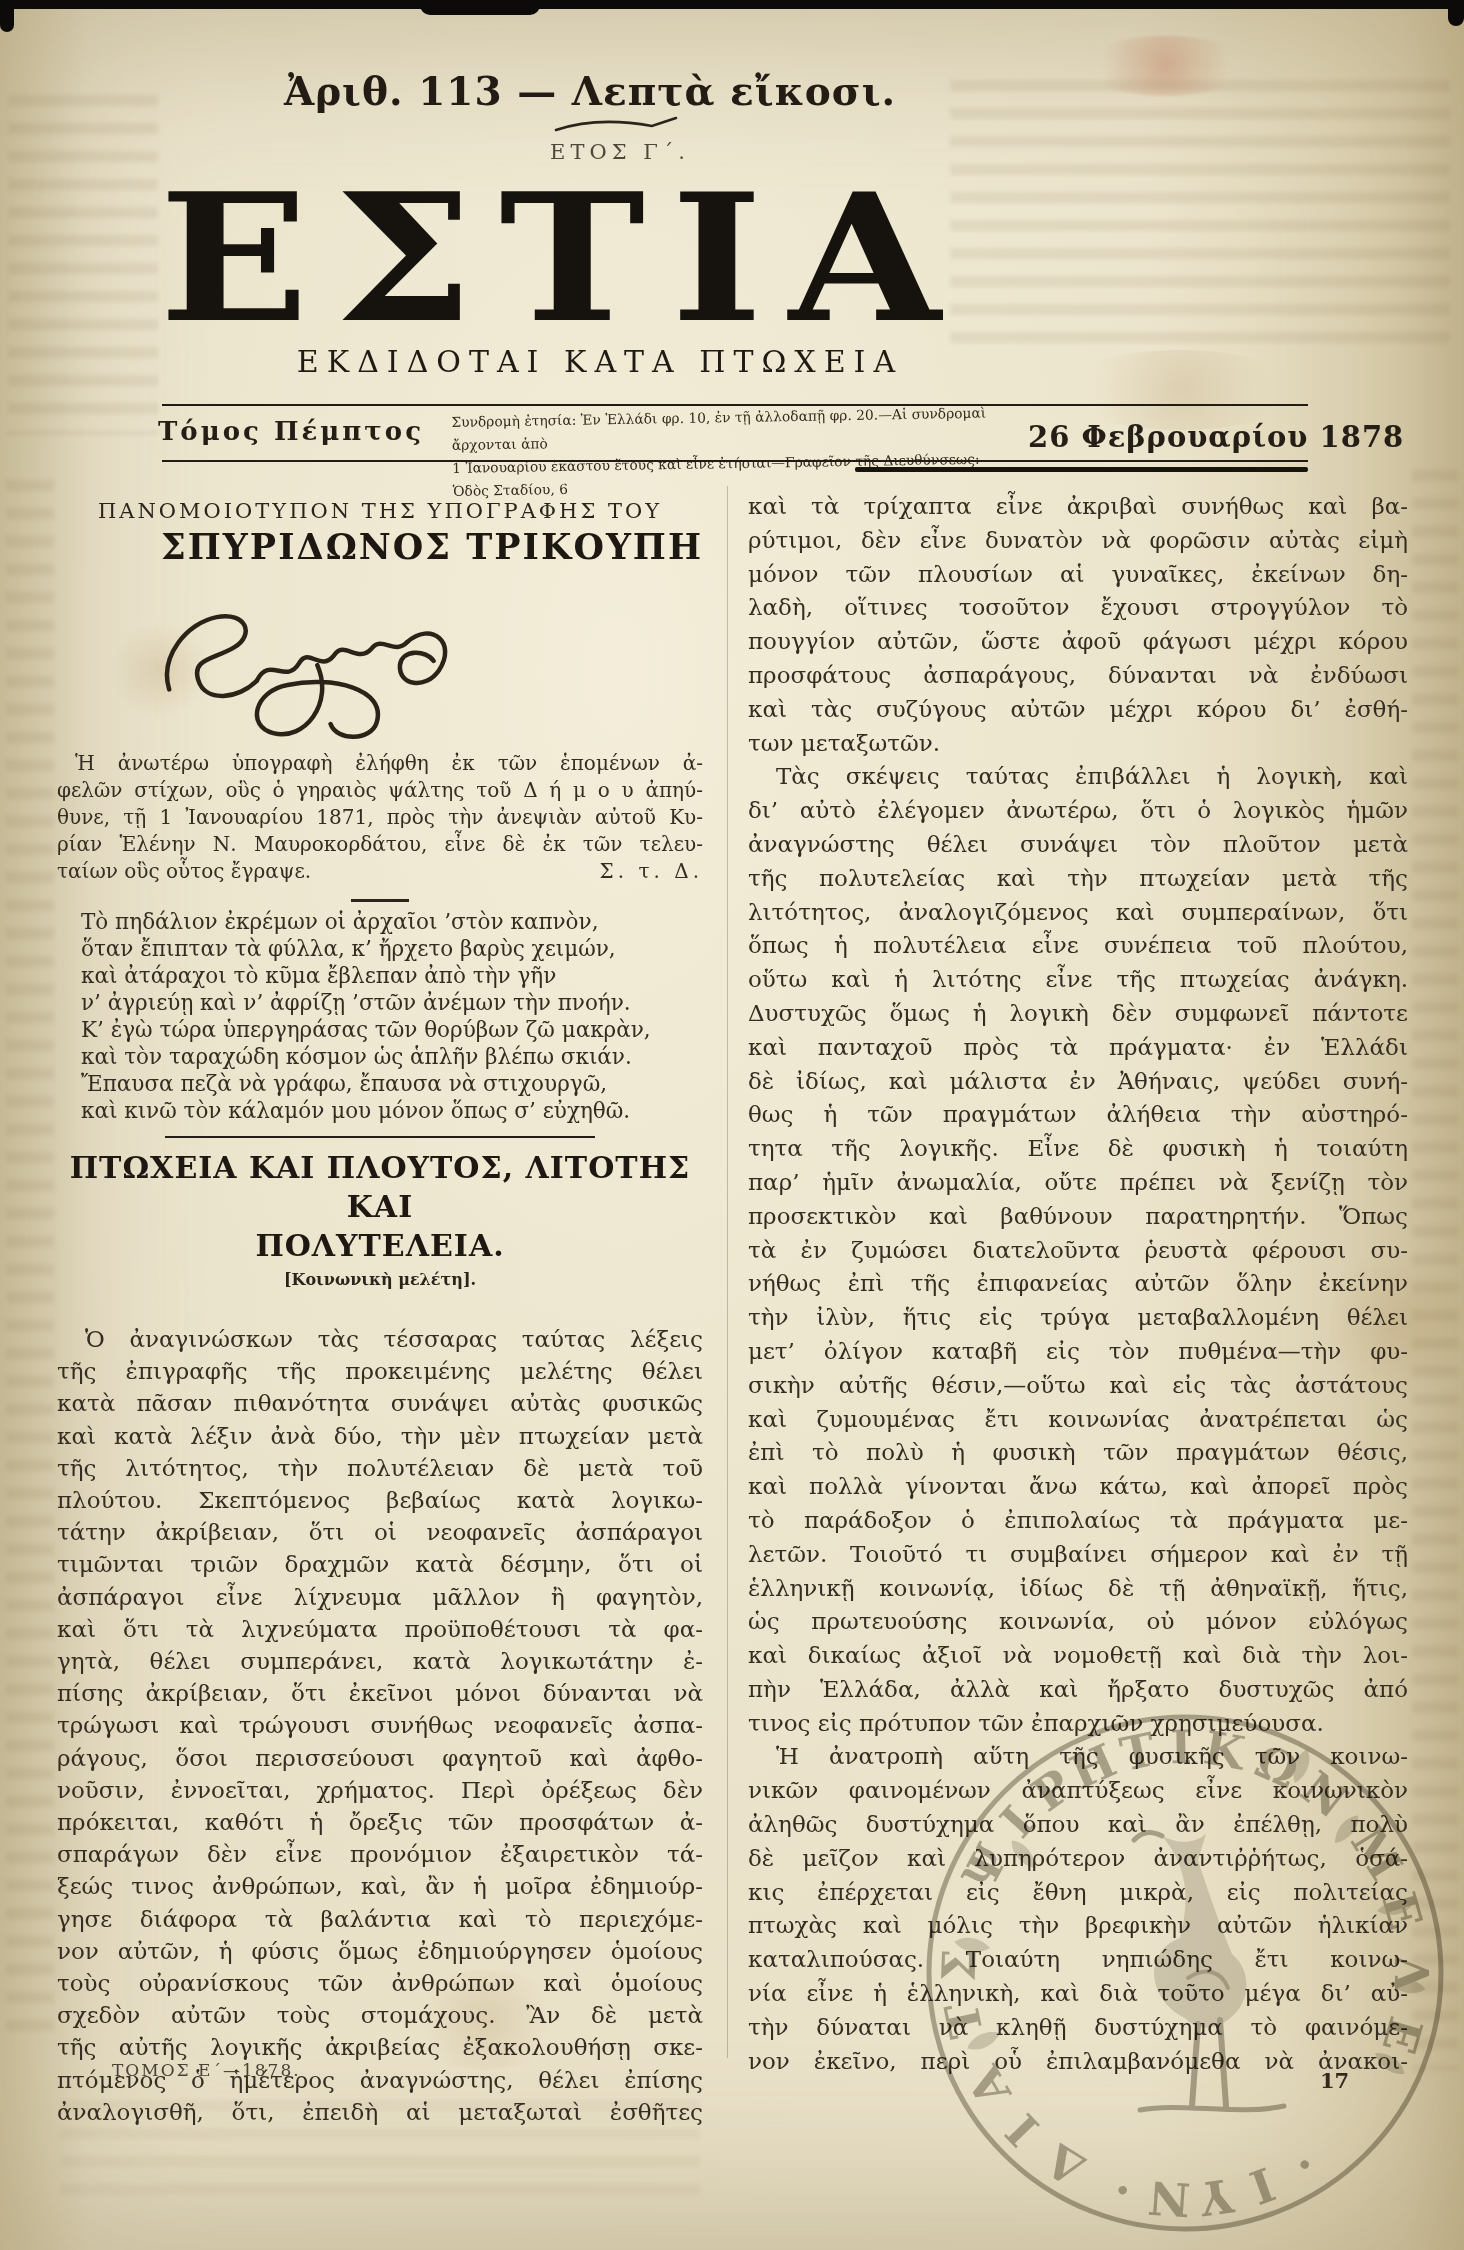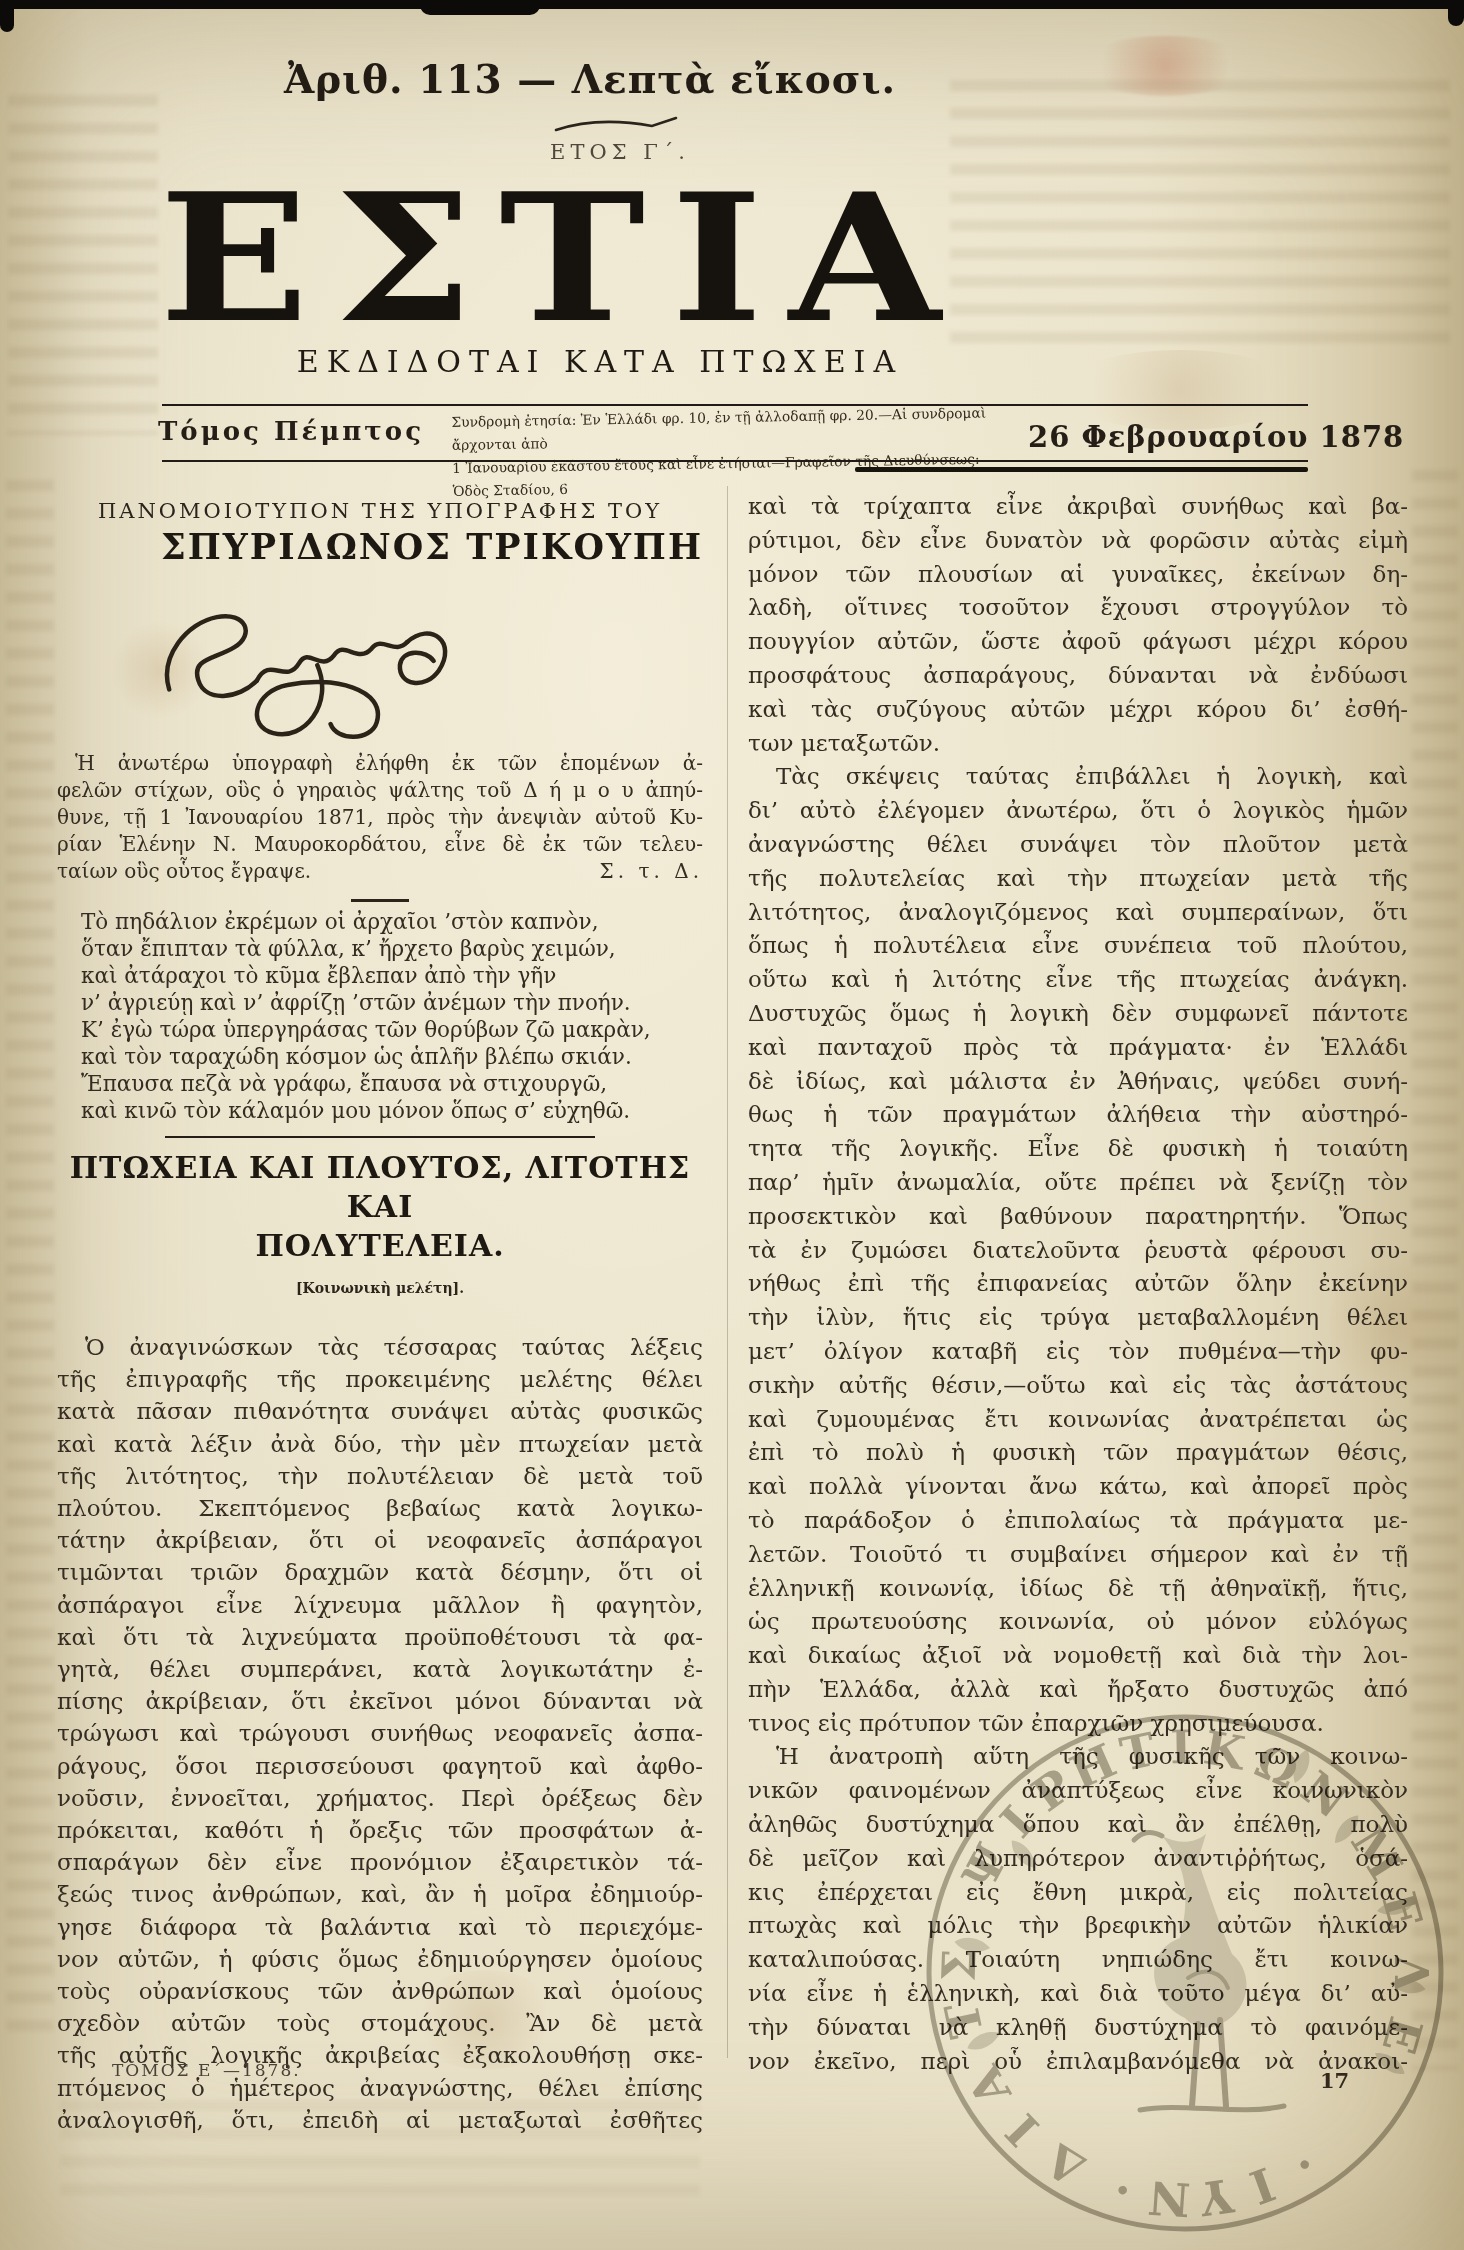--- a/index.html
+++ b/index.html
@@ -18,21 +18,21 @@
   .edge-blob{background:#0c0b09;border-radius:0 0 10px 10px;}
   .ghost{
     background:repeating-linear-gradient(180deg, rgba(125,102,58,.10) 0 11px, rgba(125,102,58,0) 11px 28px);
     filter:blur(2px);
   }
   .blot{border-radius:50%;background:radial-gradient(circle, rgba(152,108,48,.16), rgba(152,108,48,0) 70%);}
   .blot-red{border-radius:50%;background:radial-gradient(circle, rgba(178,84,52,.30), rgba(178,84,52,0) 70%);filter:blur(1px);}
   .col-divider{width:1px;background:rgba(70,58,42,.28);}
 
   
-  .issue-line{left:170px;top:56px;width:840px;text-align:center;font-size:39px;font-weight:bold;color:#221c15;letter-spacing:1px;}
+  .issue-line{left:170px;top:68px;width:840px;text-align:center;font-size:39px;font-weight:bold;color:#221c15;letter-spacing:1px;}
   .year-swash{left:552px;top:114px;}
   .year-line{left:510px;top:140px;width:220px;text-align:center;font-size:21px;letter-spacing:5px;color:rgba(45,36,26,.82);}
   .mast-title{
     left:100px;top:168px;width:900px;text-align:center;
     font-size:196px;font-weight:bold;letter-spacing:26px;line-height:200px;
     color:#16120d;transform:scaleY(.9);transform-origin:top center;text-indent:26px;
   }
   .mast-sub{left:180px;top:344px;width:840px;text-align:center;font-size:30px;letter-spacing:8px;color:#1f1a13;}
   .rule{background:#201b14;height:2px;}
   .rule-thick{background:#17130d;height:5px;border-radius:2px;}
@@ -49,21 +49,21 @@
   .note{font-size:20px;line-height:27px;color:#352d22;margin-top:4px;}
   .note .tline{text-align:justify;text-align-last:justify;}
   .note .tline:first-child{text-indent:18px;}
   .note-lastline{display:flex;justify-content:space-between;font-size:20px;line-height:27px;color:#352d22;}
   .note-initials{letter-spacing:4px;}
   .dash-div{width:58px;border-top:3px solid #2a241b;margin:14px auto 6px auto;}
   .poem{font-size:21.5px;line-height:27px;color:#342c21;margin:4px 0 0 24px;}
   .poem .tline{text-align:left;text-align-last:left;}
   .title-rule{width:430px;border-top:2px solid #241e16;margin:12px auto 10px auto;}
   .art-title{text-align:center;font-size:30px;font-weight:bold;color:#1d1811;line-height:39px;letter-spacing:1px;}
-  .art-sub{text-align:center;font-size:14px;font-weight:bold;color:#2b241b;line-height:30px;margin-top:8px;}
+  .art-sub{text-align:center;font-size:16px;font-weight:bold;color:#2b241b;line-height:30px;margin-top:0;}
   .bodytext{font-size:23px;color:#352d22;margin-top:28px;}
   .lcol .bodytext{line-height:32.2px;}
   .rcol .bodytext{line-height:33.8px;margin-top:12px;}
   .bodytext .tline{text-align:justify;text-align-last:justify;white-space:nowrap;overflow:hidden;}
   .indent .tline:first-child{text-indent:28px;}
   .just-except-last .tline:last-child{text-align-last:left;white-space:normal;}
   .footer-line{left:112px;top:2060px;font-size:17px;letter-spacing:2px;color:#4a4236;}
   .page-num{left:1320px;top:2068px;font-size:21px;font-weight:bold;color:#33291d;}
 
   

